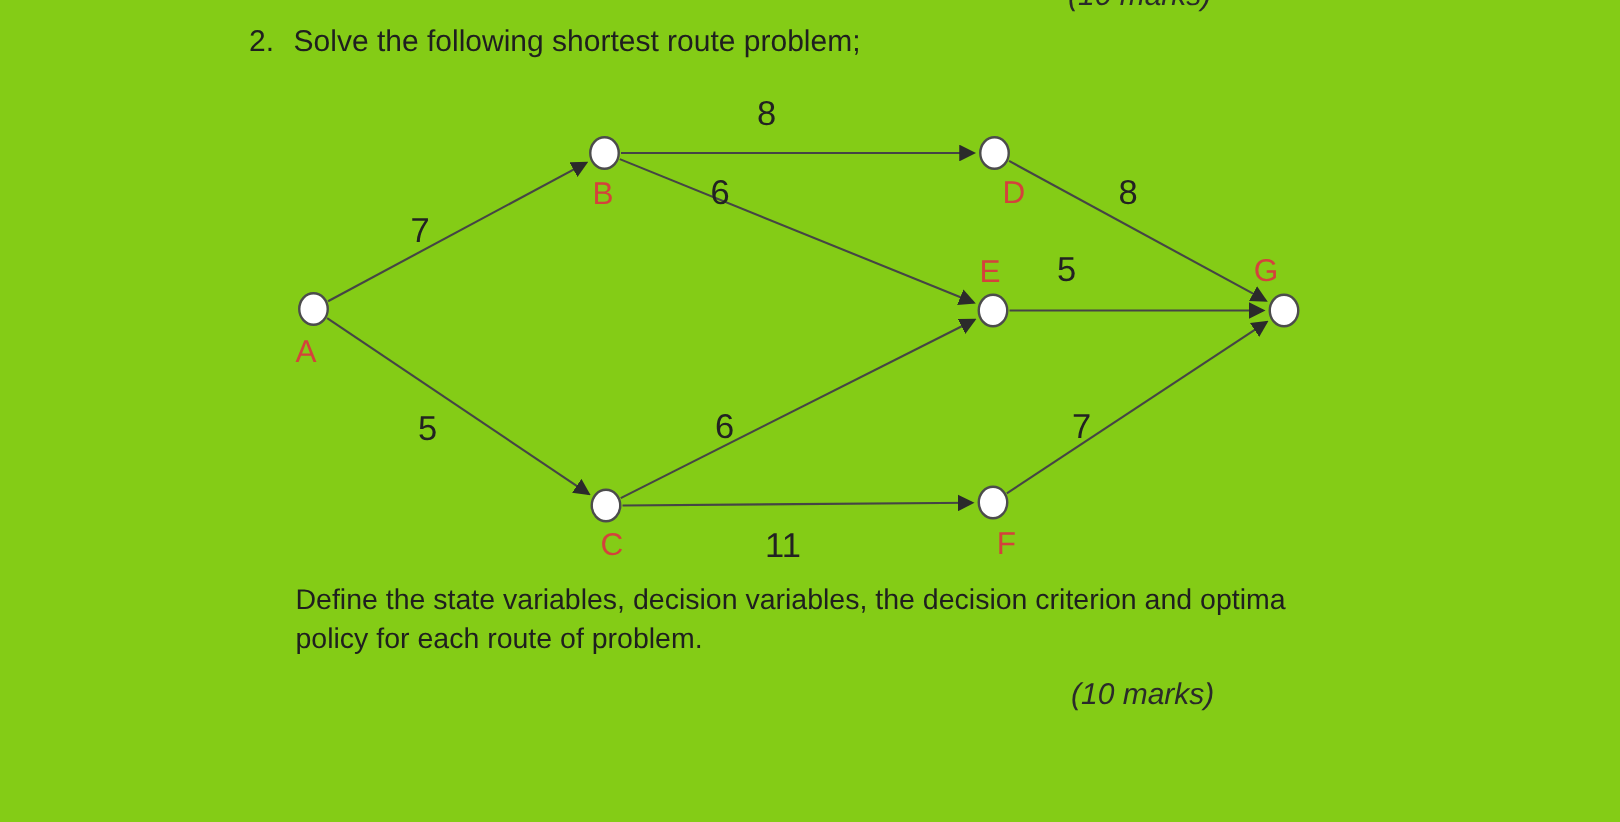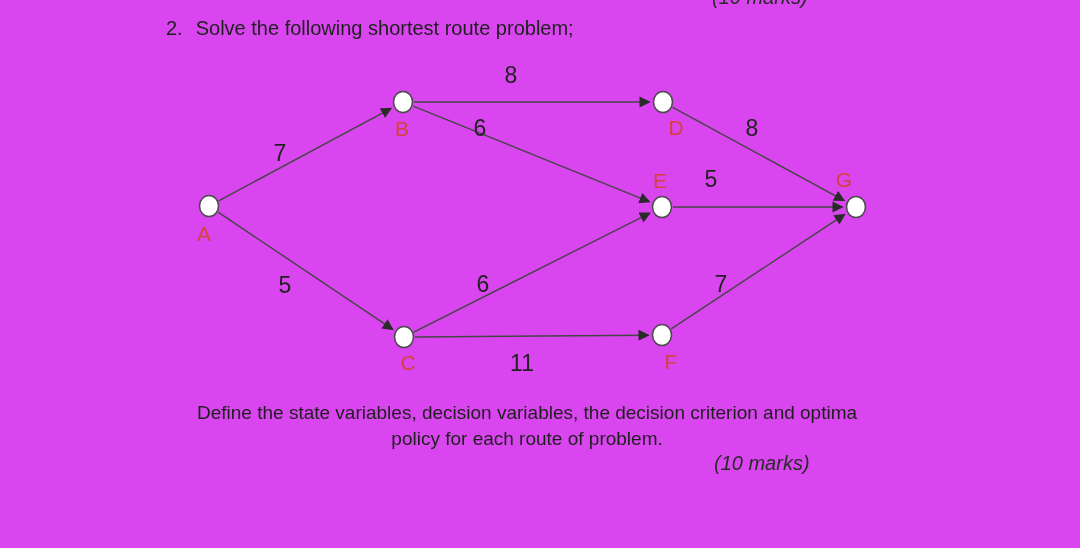--- a/index.html
+++ b/index.html
@@ -1,20 +1,20 @@
 <!DOCTYPE html>
 <html><head>
 <meta charset="utf-8">
 <style>
   html, body { margin: 0; padding: 0; background: #ffffff; }
   .page {
     position: relative;
     width: 1080px;
     height: 548px;
-    background: #d946ef;
+    background: #84cc16;
     overflow: hidden;
     font-family: "Liberation Sans", "DejaVu Sans", sans-serif;
     color: #222222;
   }
   .top-partial {
     position: absolute;
     left: 712px;
     top: -14px;
     font-size: 20px;
     font-style: italic;
@@ -49,26 +49,25 @@
   }
   .node-label {
     font-family: "Liberation Sans", "DejaVu Sans", sans-serif;
     font-size: 21px;
     fill: #d4423c;
     text-anchor: middle;
   }
   .footer-text {
     position: absolute;
     left: 197px;
-    top: 400px;
+    top: 388px;
     font-size: 19px;
     line-height: 26px;
     color: #1f1f1f;
     white-space: nowrap;
-    text-align: center;
   }
   .marks {
     position: absolute;
     left: 714px;
     top: 452px;
     font-size: 20px;
     font-style: italic;
     color: #2a2a2a;
     white-space: nowrap;
   }

